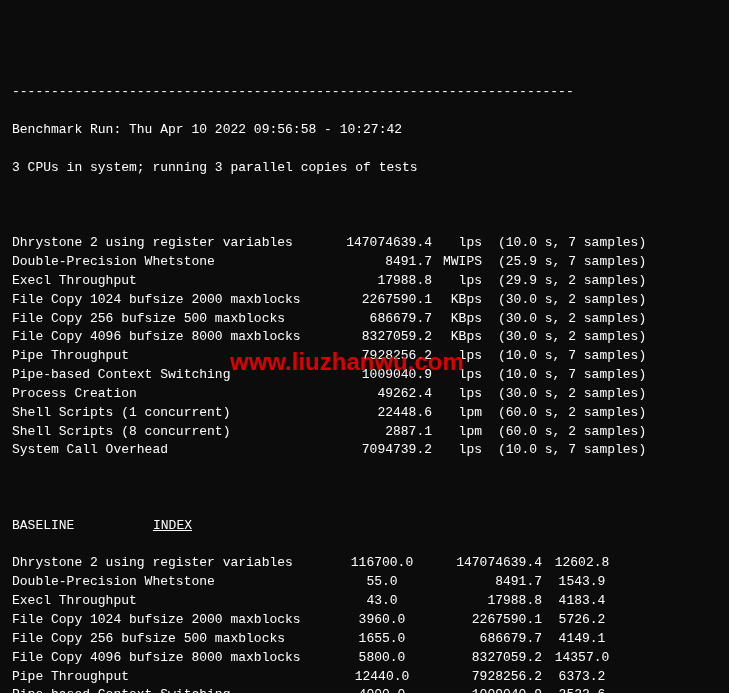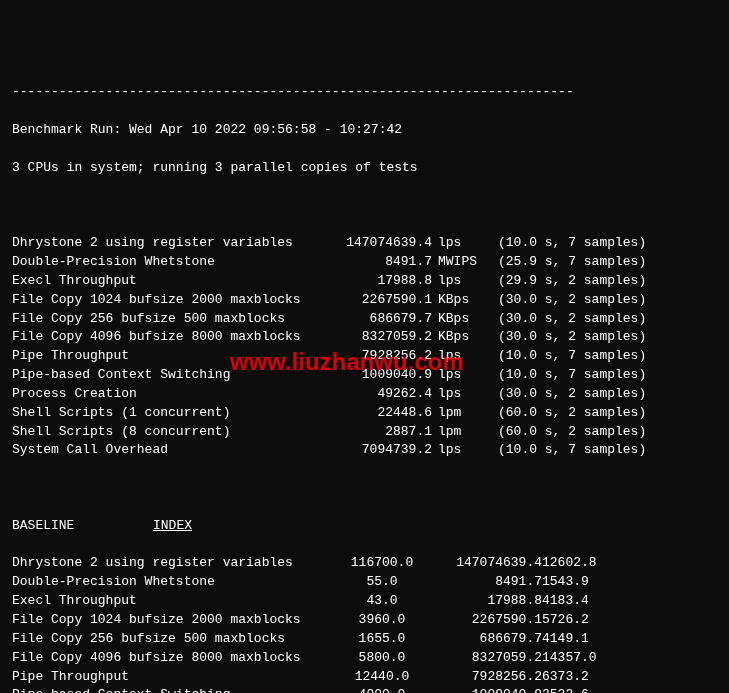--- a/index.html
+++ b/index.html
@@ -42,20 +42,21 @@
     }
     .test-value {
       width: 100px;
       text-align: right;
       flex-shrink: 0;
     }
     .test-unit {
       width: 50px;
       padding-left: 6px;
       flex-shrink: 0;
+      text-align: right;
     }
     .test-timing {
       padding-left: 16px;
       flex-shrink: 0;
     }
     .idx-name {
       width: 320px;
       flex-shrink: 0;
     }
     .idx-baseline {
@@ -63,21 +64,21 @@
       text-align: center;
       flex-shrink: 0;
     }
     .idx-result {
       width: 110px;
       text-align: right;
       flex-shrink: 0;
     }
     .idx-index {
       width: 80px;
-      text-align: left;
+      text-align: center;
       flex-shrink: 0;
     }
     .hdr-baseline {
       width: 100px;
       text-align: left;
       flex-shrink: 0;
     }
     .hdr-result {
       width: 110px;
       text-align: right;
@@ -89,21 +90,21 @@
       flex-shrink: 0;
       text-decoration: underline;
     }
   </style>
 </head>
 <body>
 
 
 
 <div class="dashed-line">------------------------------------------------------------------------</div>
-<div>Benchmark Run: Wed Apr 10 2022 09:56:58 - 10:27:42</div>
+<div>Benchmark Run: Thu Apr 10 2022 09:56:58 - 10:27:42</div>
 <div>3 CPUs in system; running 3 parallel copies of tests</div>
 <div> </div>
 <div id="tests-container"><div class="row"><span class="test-name">Dhrystone 2 using register variables</span><span class="test-value">147074639.4</span><span class="test-unit">lps</span><span class="test-timing">(10.0 s, 7 samples)</span></div><div class="row"><span class="test-name">Double-Precision Whetstone</span><span class="test-value">8491.7</span><span class="test-unit">MWIPS</span><span class="test-timing">(25.9 s, 7 samples)</span></div><div class="row"><span class="test-name">Execl Throughput</span><span class="test-value">17988.8</span><span class="test-unit">lps</span><span class="test-timing">(29.9 s, 2 samples)</span></div><div class="row"><span class="test-name">File Copy 1024 bufsize 2000 maxblocks</span><span class="test-value">2267590.1</span><span class="test-unit">KBps</span><span class="test-timing">(30.0 s, 2 samples)</span></div><div class="row"><span class="test-name">File Copy 256 bufsize 500 maxblocks</span><span class="test-value">686679.7</span><span class="test-unit">KBps</span><span class="test-timing">(30.0 s, 2 samples)</span></div><div class="row"><span class="test-name">File Copy 4096 bufsize 8000 maxblocks</span><span class="test-value">8327059.2</span><span class="test-unit">KBps</span><span class="test-timing">(30.0 s, 2 samples)</span></div><div class="row"><span class="test-name">Pipe Throughput</span><span class="test-value">7928256.2</span><span class="test-unit">lps</span><span class="test-timing">(10.0 s, 7 samples)</span></div><div class="row"><span class="test-name">Pipe-based Context Switching</span><span class="test-value">1009040.9</span><span class="test-unit">lps</span><span class="test-timing">(10.0 s, 7 samples)</span></div><div class="row"><span class="test-name">Process Creation</span><span class="test-value">49262.4</span><span class="test-unit">lps</span><span class="test-timing">(30.0 s, 2 samples)</span></div><div class="row"><span class="test-name">Shell Scripts (1 concurrent)</span><span class="test-value">22448.6</span><span class="test-unit">lpm</span><span class="test-timing">(60.0 s, 2 samples)</span></div><div class="row"><span class="test-name">Shell Scripts (8 concurrent)</span><span class="test-value">2887.1</span><span class="test-unit">lpm</span><span class="test-timing">(60.0 s, 2 samples)</span></div><div class="row"><span class="test-name">System Call Overhead</span><span class="test-value">7094739.2</span><span class="test-unit">lps</span><span class="test-timing">(10.0 s, 7 samples)</span></div></div>
 <div> </div>
 <div class="row">
   <span class="hdr-baseline">BASELINE</span><span class="hdr-index">INDEX</span>
 </div>
 <div id="index-container"><div class="row"><span class="idx-name">Dhrystone 2 using register variables</span><span class="idx-baseline">116700.0</span><span class="idx-result">147074639.4</span><span class="idx-index">12602.8</span></div><div class="row"><span class="idx-name">Double-Precision Whetstone</span><span class="idx-baseline">55.0</span><span class="idx-result">8491.7</span><span class="idx-index">1543.9</span></div><div class="row"><span class="idx-name">Execl Throughput</span><span class="idx-baseline">43.0</span><span class="idx-result">17988.8</span><span class="idx-index">4183.4</span></div><div class="row"><span class="idx-name">File Copy 1024 bufsize 2000 maxblocks</span><span class="idx-baseline">3960.0</span><span class="idx-result">2267590.1</span><span class="idx-index">5726.2</span></div><div class="row"><span class="idx-name">File Copy 256 bufsize 500 maxblocks</span><span class="idx-baseline">1655.0</span><span class="idx-result">686679.7</span><span class="idx-index">4149.1</span></div><div class="row"><span class="idx-name">File Copy 4096 bufsize 8000 maxblocks</span><span class="idx-baseline">5800.0</span><span class="idx-result">8327059.2</span><span class="idx-index">14357.0</span></div><div class="row"><span class="idx-name">Pipe Throughput</span><span class="idx-baseline">12440.0</span><span class="idx-result">7928256.2</span><span class="idx-index">6373.2</span></div><div class="row"><span class="idx-name">Pipe-based Context Switching</span><span class="idx-baseline">4000.0</span><span class="idx-result">1009040.9</span><span class="idx-index">2522.6</span></div></div>
 
 

